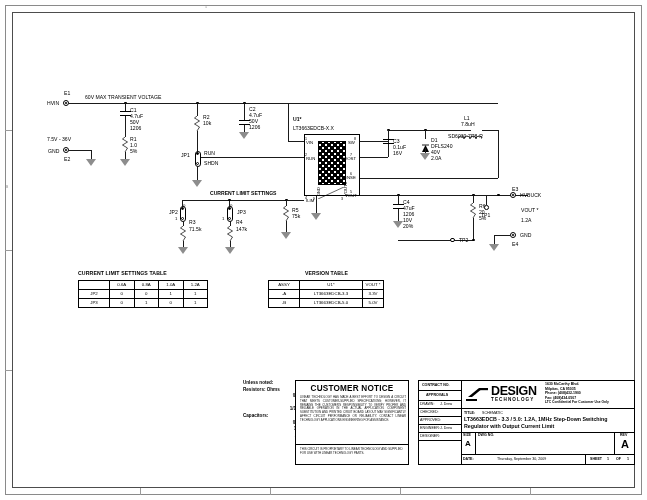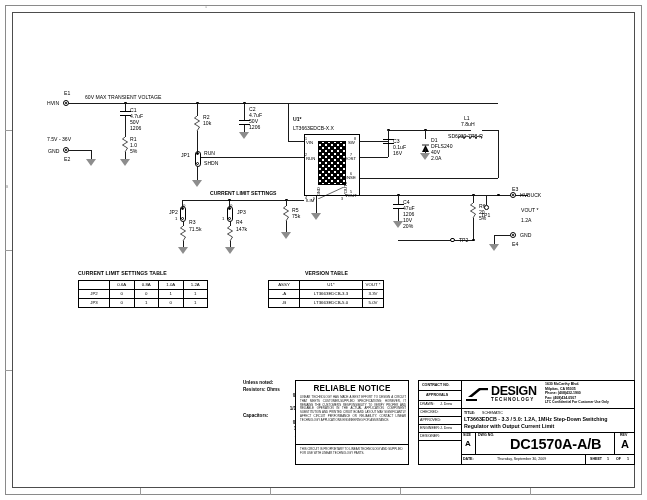--- a/index.html
+++ b/index.html
@@ -418,21 +418,21 @@
     <span class="r">0402</span>
     <span class="r">1%</span>
     <span class="r">1/16W</span>
     <span class="r" style="text-align:left;">Capacitors:</span>
     <span class="r">0402</span>
     <span class="r">10%</span>
     <span class="r">25V</span>
   </div>
 
   <div class="notice-box" style="left:295px;top:380px;width:114px;height:85px;">
-    <div class="notice-h" style="left:0;top:3px;">RELIABLE NOTICE</div>
+    <div class="notice-h" style="left:0;top:3px;">CUSTOMER NOTICE</div>
     <div class="notice-p" style="left:4px;top:15px;width:106px;">LINEAR TECHNOLOGY HAS MADE A BEST EFFORT TO DESIGN A CIRCUIT THAT MEETS CUSTOMER-SUPPLIED SPECIFICATIONS; HOWEVER, IT REMAINS THE CUSTOMER'S RESPONSIBILITY TO VERIFY PROPER AND RELIABLE OPERATION IN THE ACTUAL APPLICATION.  COMPONENT SUBSTITUTION AND PRINTED CIRUIT BOARD LAYOUT MAY SIGNIFICANTLY AFFECT CIRCUIT PERFORMANCE OR RELIABILITY.  CONTACT LINEAR TECHNOLOGY APPLICATIONS ENGINEERING FOR ASSISTANCE.</div>
     <div class="tb-line" style="left:0;top:63px;width:112px;height:1px;"></div>
     <div class="notice-p" style="left:4px;top:67px;width:106px;text-align:left;">THIS CIRCUIT IS PROPRIETARY TO LINEAR TECHNOLOGY AND SUPPLIED FOR USE WITH LINEAR TECHNOLOGY PARTS.</div>
   </div>
 
   <div class="tb" style="left:418px;top:380px;width:217px;height:85px;"></div>
 
   <div class="tb-line" style="left:461px;top:380px;width:1px;height:85px;"></div>
   <div class="tb-line" style="left:418px;top:390px;width:43px;height:1px;"></div>
   <div class="tb-line" style="left:418px;top:400px;width:43px;height:1px;"></div>
@@ -479,21 +479,20 @@
   <div class="tb-txt" style="left:482px;top:411px;">SCHEMATIC</div>
   <div class="ttl" style="left:464px;top:416px;width:168px;">LT3663EDCB - 3.3 / 5.0:  1.2A, 1MHz Step-Down Switching Regulator with Output Current Limit</div>
 
   <div class="tb-line" style="left:461px;top:432px;width:174px;height:1px;"></div>
   <div class="tb-line" style="left:475px;top:432px;width:1px;height:22px;"></div>
   <div class="tb-line" style="left:614px;top:432px;width:1px;height:22px;"></div>
   <div class="tb-line" style="left:461px;top:454px;width:174px;height:1px;"></div>
   <div class="tb-txt b" style="left:463px;top:433px;">SIZE</div>
   <div class="sizebig" style="left:465px;top:439px;">A</div>
   <div class="tb-txt b" style="left:478px;top:433px;">DWG NO.</div>
-  <div class="dwgno" style="left:510px;top:436px;">DC1570A-A/B</div>
   <div class="tb-txt b" style="left:620px;top:433px;">REV</div>
   <div class="revbig" style="left:621px;top:438px;">A</div>
 
   <div class="tb-line" style="left:585px;top:454px;width:1px;height:11px;"></div>
   <div class="tb-txt b" style="left:463px;top:457px;">DATE:</div>
   <div class="tb-txt" style="left:497px;top:457px;">Thursday, September 30, 2009</div>
   <div class="tb-txt b" style="left:590px;top:457px;">SHEET</div>
   <div class="tb-txt b" style="left:607px;top:457px;">1</div>
   <div class="tb-txt b" style="left:616px;top:457px;">OF</div>
   <div class="tb-txt b" style="left:627px;top:457px;">1</div>

